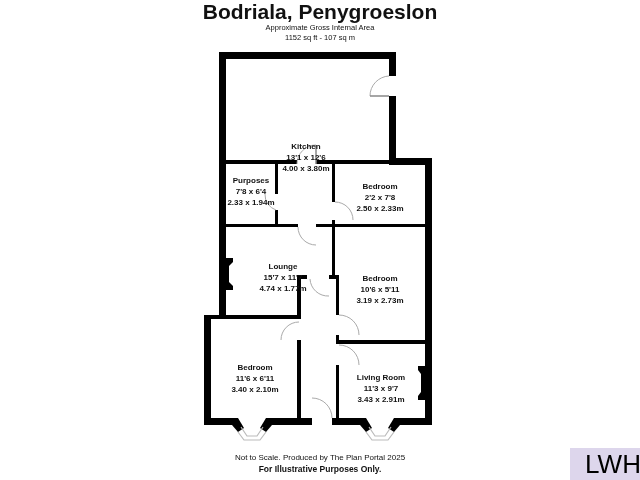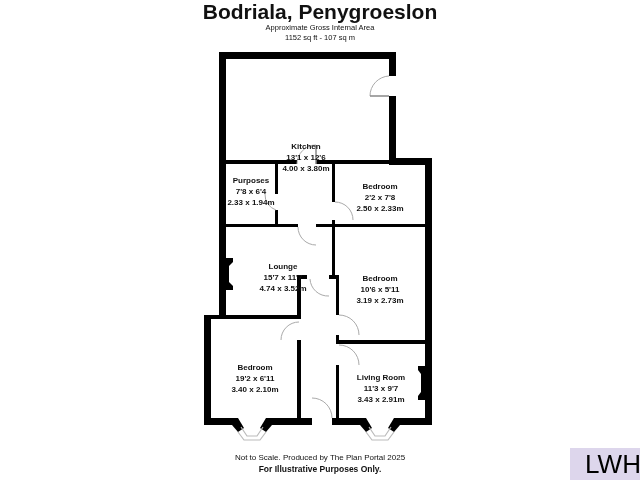--- a/index.html
+++ b/index.html
@@ -105,30 +105,30 @@
   <div>2.33 x 1.94m</div>
 </div>
 <div class="room-label" style="left:380px; top:181px;">
   <div>Bedroom</div>
   <div>2'2 x 7'8</div>
   <div>2.50 x 2.33m</div>
 </div>
 <div class="room-label" style="left:263px; top:261px;margin-left:20px;">
   <div>Lounge</div>
   <div>15'7 x 11'7</div>
-  <div>4.74 x 3.52m</div>
+  <div>4.74 x 1.77m</div>
 </div>
 <div class="room-label" style="left:380px; top:273px;">
   <div>Bedroom</div>
   <div>10'6 x 5'11</div>
   <div>3.19 x 2.73m</div>
 </div>
 <div class="room-label" style="left:255px; top:362px;">
   <div>Bedroom</div>
-  <div>19'2 x 6'11</div>
+  <div>11'6 x 6'11</div>
   <div>3.40 x 2.10m</div>
 </div>
 <div class="room-label" style="left:381px; top:372px;">
   <div>Living Room</div>
   <div>11'3 x 9'7</div>
   <div>3.43 x 2.91m</div>
 </div>
 
 <div class="footer1">Not to Scale. Produced by The Plan Portal 2025</div>
 <div class="footer2">For Illustrative Purposes Only.</div>

